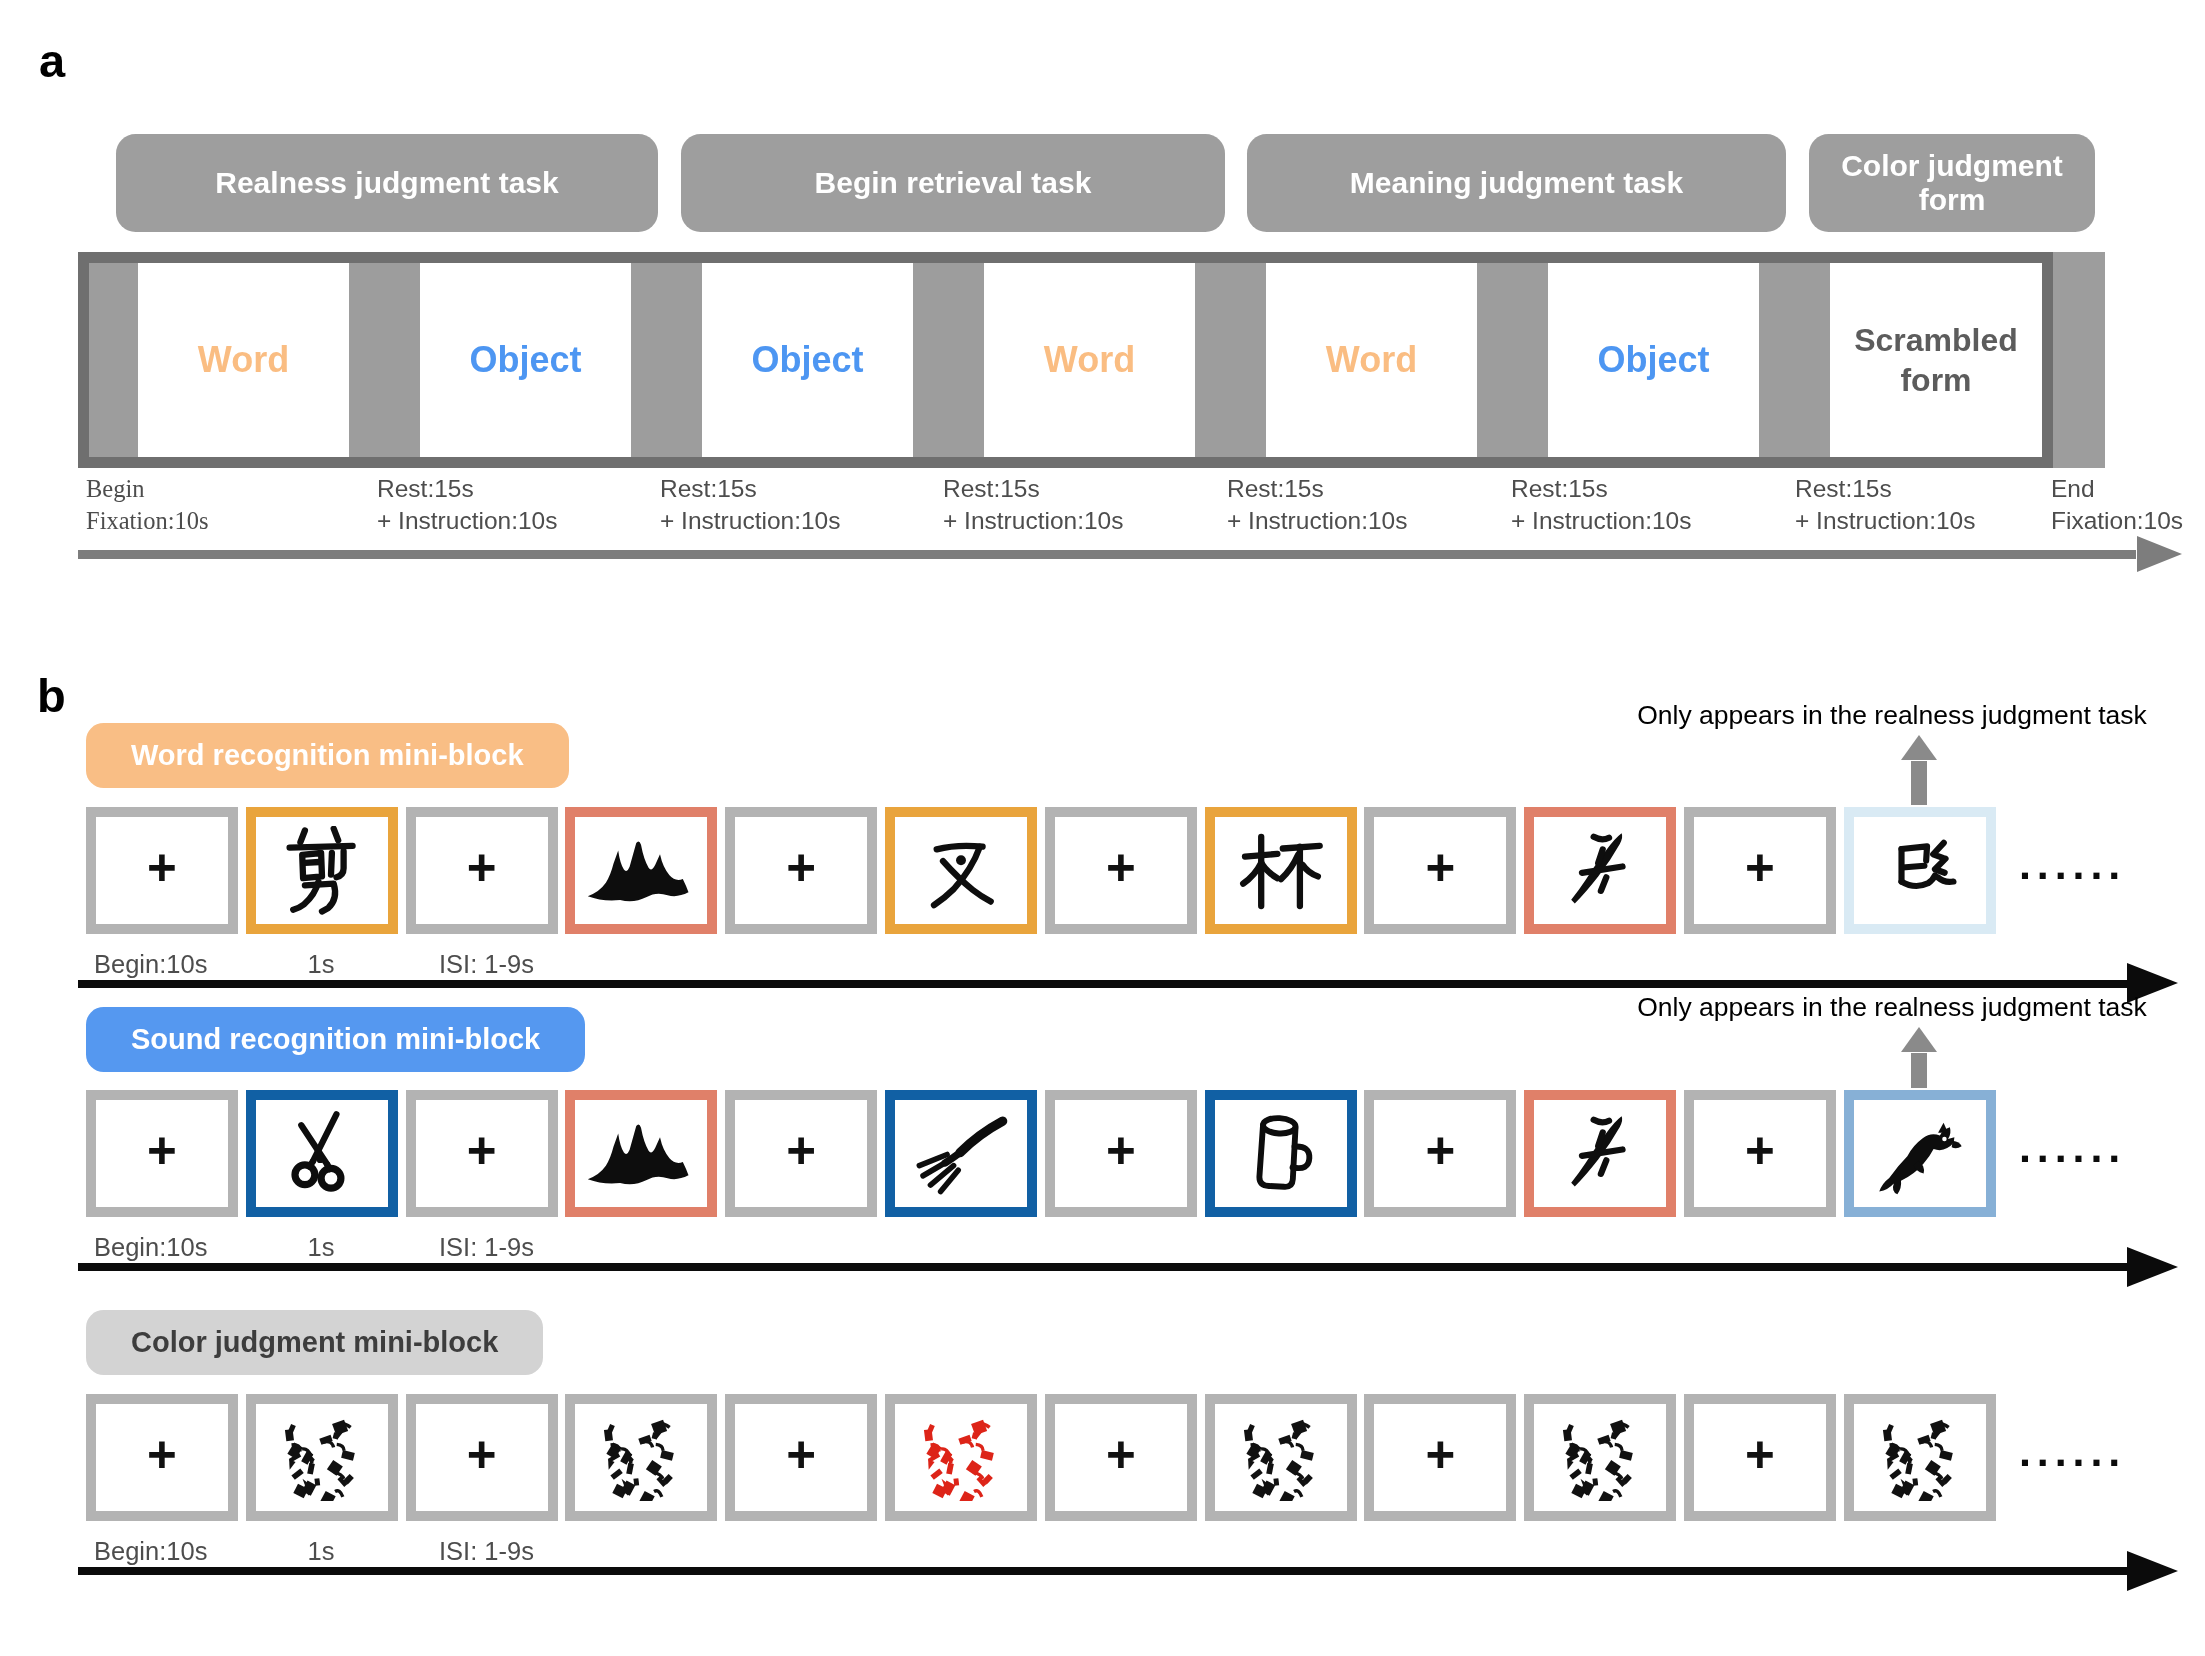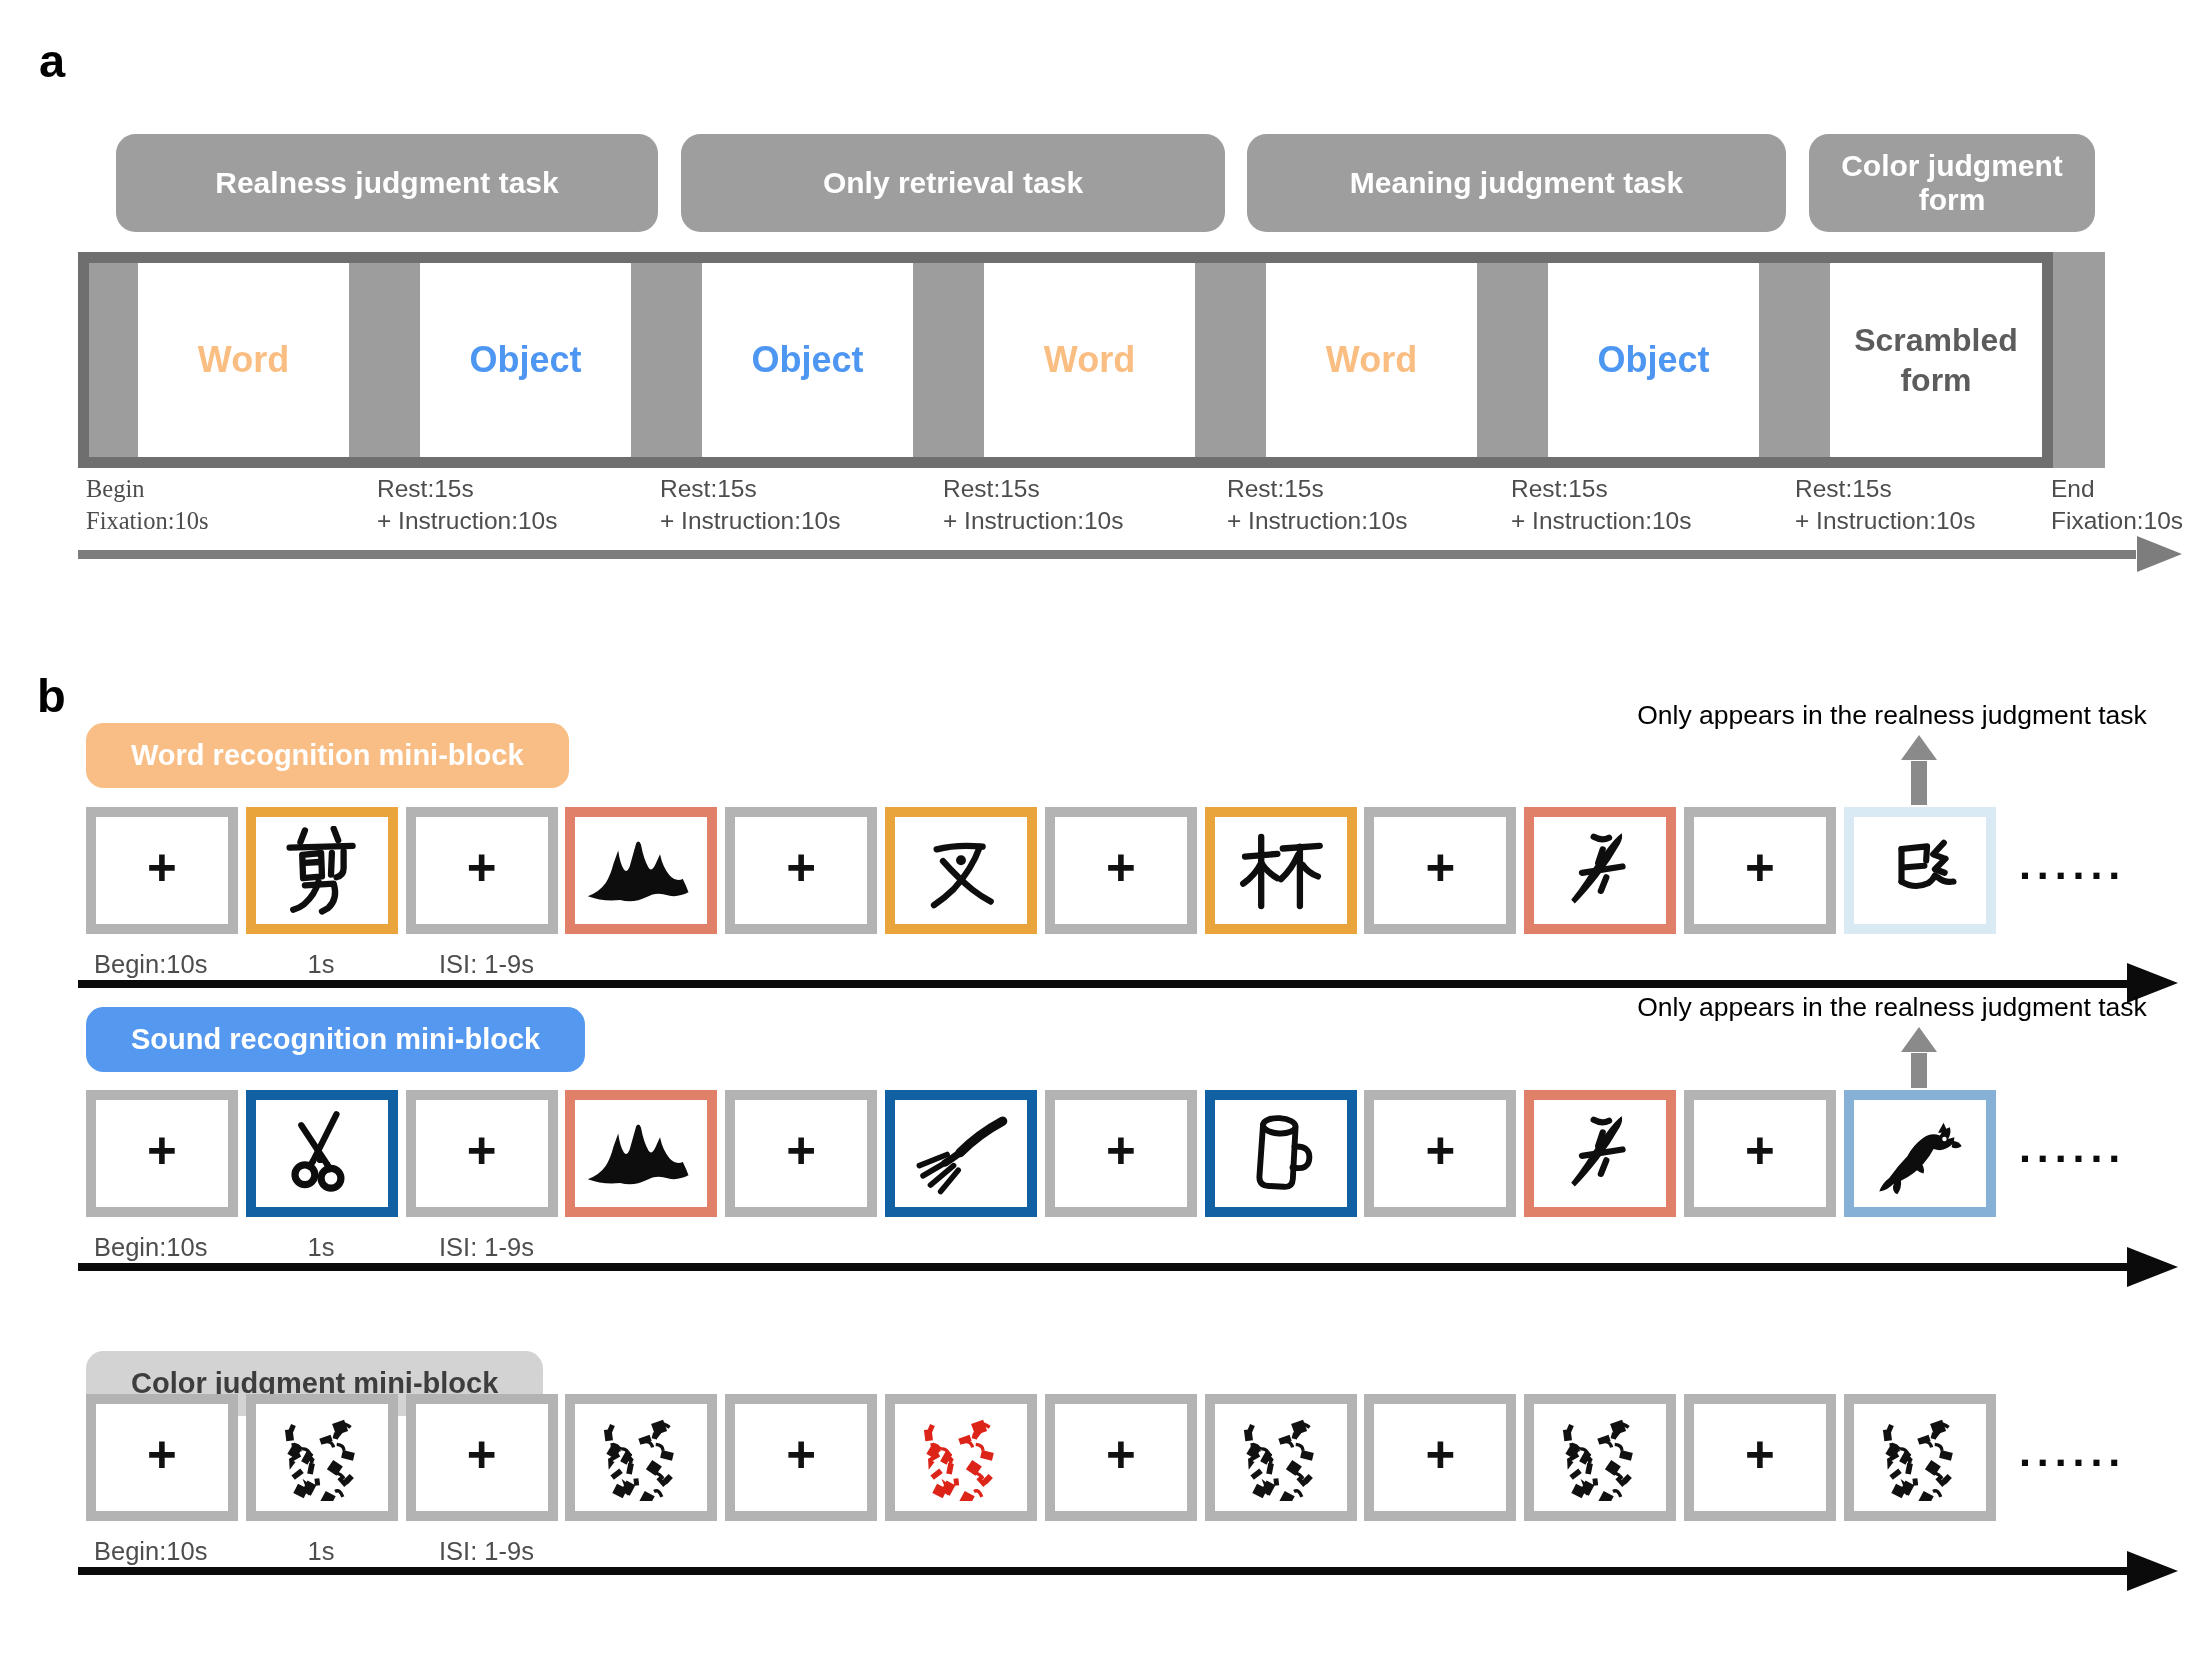--- a/index.html
+++ b/index.html
@@ -34,21 +34,21 @@
   svg{display:block;}
 </style>
 </head>
 <body>
 
 <div class="canvas">
   <div class="panel-label" style="left:39px;top:33px;">a</div>
 
   <div id="pa-pills">
       <div class="task-pill" style="left: 116px; width: 542px; background: rgb(158, 158, 158);">Realness judgment task</div>
-      <div class="task-pill" style="left: 681px; width: 544px; background: rgb(158, 158, 158);">Only retrieval task</div>
+      <div class="task-pill" style="left: 681px; width: 544px; background: rgb(158, 158, 158);">Begin retrieval task</div>
       <div class="task-pill" style="left: 1247px; width: 539px; background: rgb(158, 158, 158);">Meaning judgment task</div>
       <div class="task-pill" style="left: 1809px; width: 286px; background: rgb(158, 158, 158);">Color judgment form</div>
     </div>
   <div class="strip" id="pa-strip" style="border: 11.8px solid rgb(111, 111, 111); background: rgb(157, 157, 157);">
       <div class="pa-seg" style="width: 49px;"></div>
       <div class="pa-box" style="width: 211px; color: rgb(250, 189, 130);">Word</div>
       <div class="pa-seg" style="width: 71px;"></div>
       <div class="pa-box" style="width: 211px; color: rgb(77, 150, 242);">Object</div>
       <div class="pa-seg" style="width: 71px;"></div>
       <div class="pa-box" style="width: 211px; color: rgb(77, 150, 242);">Object</div>
@@ -284,21 +284,21 @@
       </div>
       <div class="dots" style="left: 2019px; top: 1123px;">......</div>
       <div class="timing-label" style="left: 94px; top: 1233px; color: rgb(77, 77, 77);">Begin:10s</div>
       <div class="timing-label" style="left: 321px; top: 1233px; color: rgb(77, 77, 77); transform: translateX(-50%);">1s</div>
       <div class="timing-label" style="left: 439px; top: 1233px; color: rgb(77, 77, 77);">ISI: 1-9s</div>
       <div class="arrow-line" style="left: 78px; top: 1263px; width: 2049px; height: 7.8px; background: rgb(11, 11, 11);"></div>
       <div class="arrow-head" style="left: 2127px; top: 1247px; border-top: 20.6px solid transparent; border-bottom: 20.6px solid transparent; border-left: 51px solid rgb(11, 11, 11);"></div>
       <div class="ann-text" style="left: 1892px; top: 992px;">Only appears in the realness judgment task</div>
       <div class="up-head" style="left: 1901px; top: 1027px; border-left: 18.6px solid transparent; border-right: 18.6px solid transparent; border-bottom: 25.5px solid rgb(138, 138, 138);"></div>
       <div class="up-shaft" style="left: 1911px; top: 1053px; width: 15.7px; height: 35px; background: rgb(138, 138, 138);"></div>
-      <div class="pill" style="top: 1351px; background: rgb(211, 211, 211); color: rgb(61, 61, 61);">Color judgment mini-block</div>
+      <div class="pill" style="top: 1310px; background: rgb(211, 211, 211); color: rgb(61, 61, 61);">Color judgment mini-block</div>
       <div class="stim-row" style="top: 1394px;">
         <div class="stim-box" style="border: 10.8px solid rgb(179, 179, 179);">
           <span class="fixcross">+</span>
         </div>
         <div class="stim-box" style="border: 10.8px solid rgb(179, 179, 179);">
           <svg viewBox="0 0 82 90" width="78" height="86">
             <g fill="#111111">
               <rect x="50.0" y="20.6" width="6.9" height="12.5" transform="rotate(71 50.0 20.6)"></rect>
               <path d="M54.7 80.2 q5.0 -2.9 8.2 5.6" fill="none" stroke="#111111" stroke-width="3.5"></path>
               <rect x="44.9" y="79.7" width="11.9" height="13.3" transform="rotate(28 44.9 79.7)"></rect>

